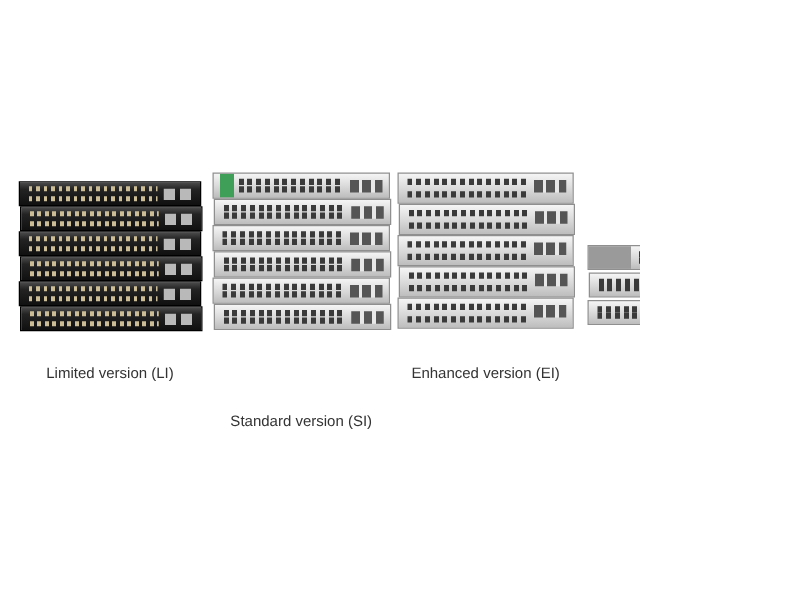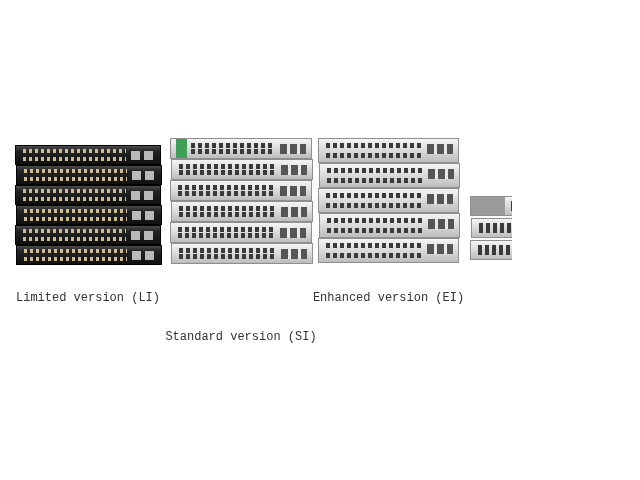--- a/index.html
+++ b/index.html
@@ -2,21 +2,21 @@
 <html><head>
 <meta charset="utf-8">
 <style>
   html, body { margin: 0; padding: 0; background: #ffffff; }
   .canvas {
     position: relative;
     width: 512px;
     height: 480px;
     background: #ffffff;
     overflow: hidden;
-    font-family: Liberation Mono, monospace;
+    font-family: Liberation Sans, sans-serif;
   }
 
   
   .stack { position: absolute; }
   #stack-li { left: 15px;  top: 145px; width: 146px; }
   #stack-si { left: 170px; top: 138px; width: 142px; }
   #stack-ei { left: 318px; top: 138px; width: 141px; }
   #stack-hi { left: 470px; top: 196px; width: 157px; }
 
   .unit { box-sizing: border-box; position: relative; border: 1px solid #8f8f8f; }

